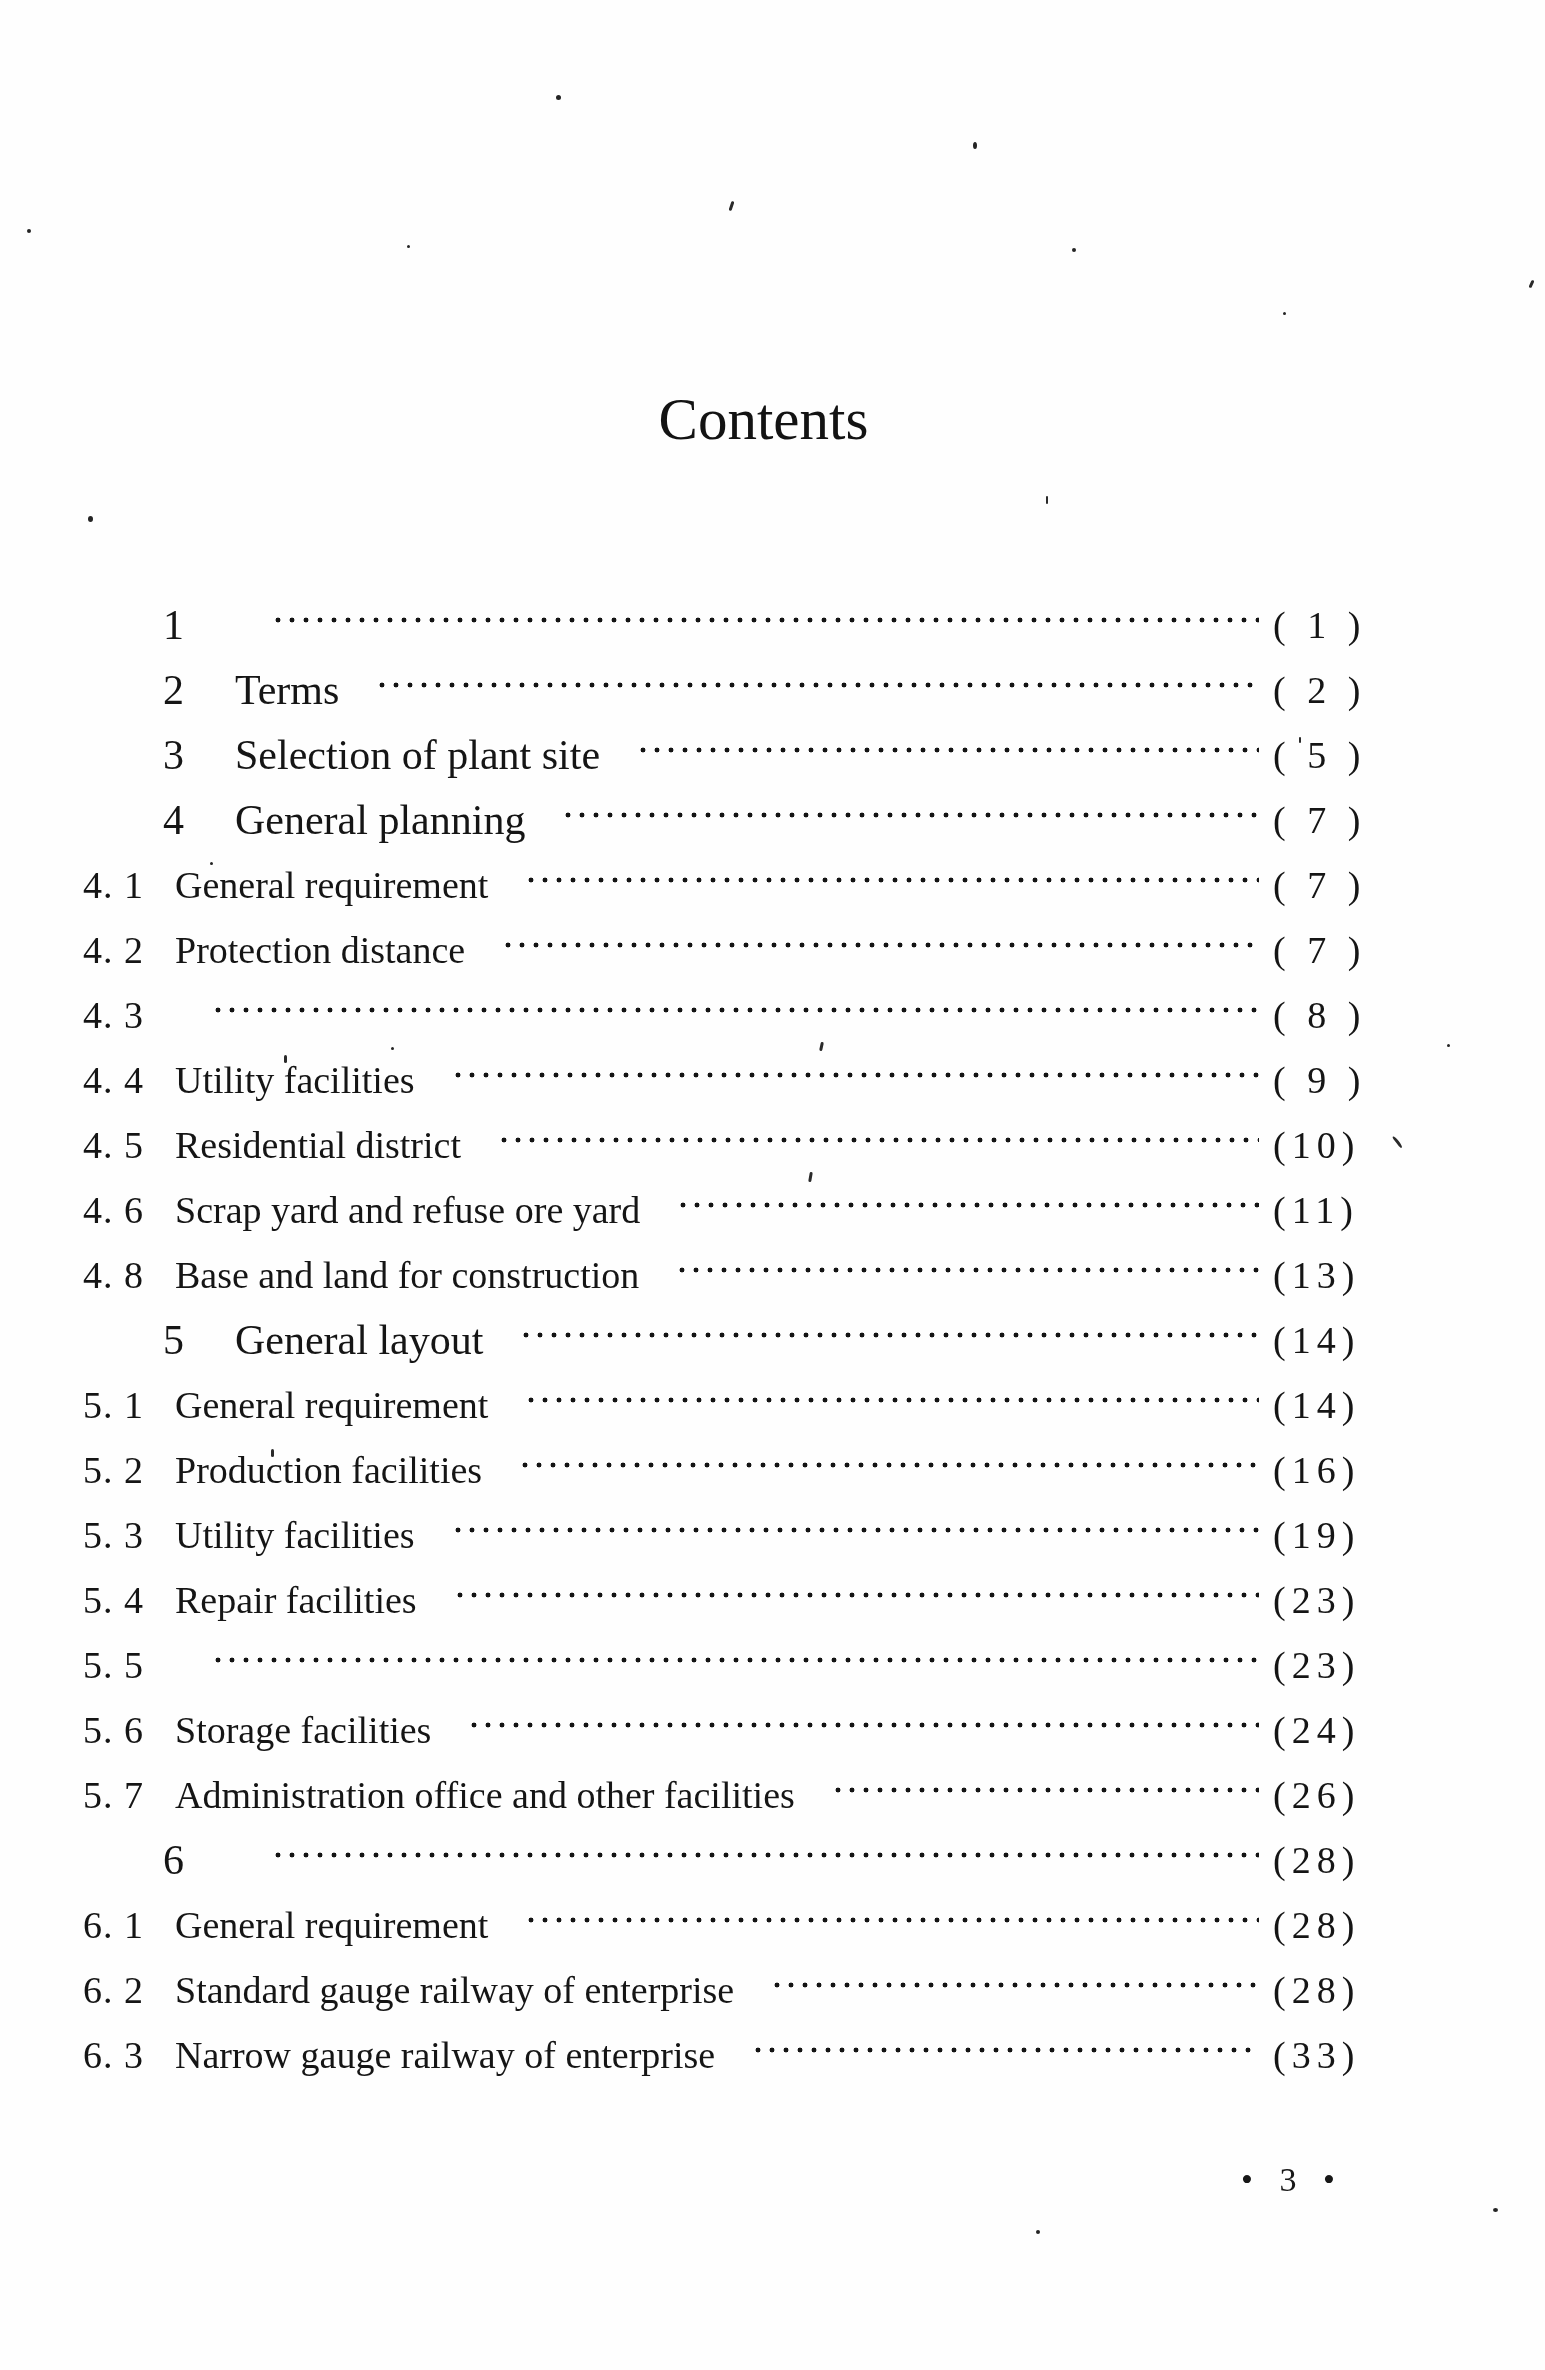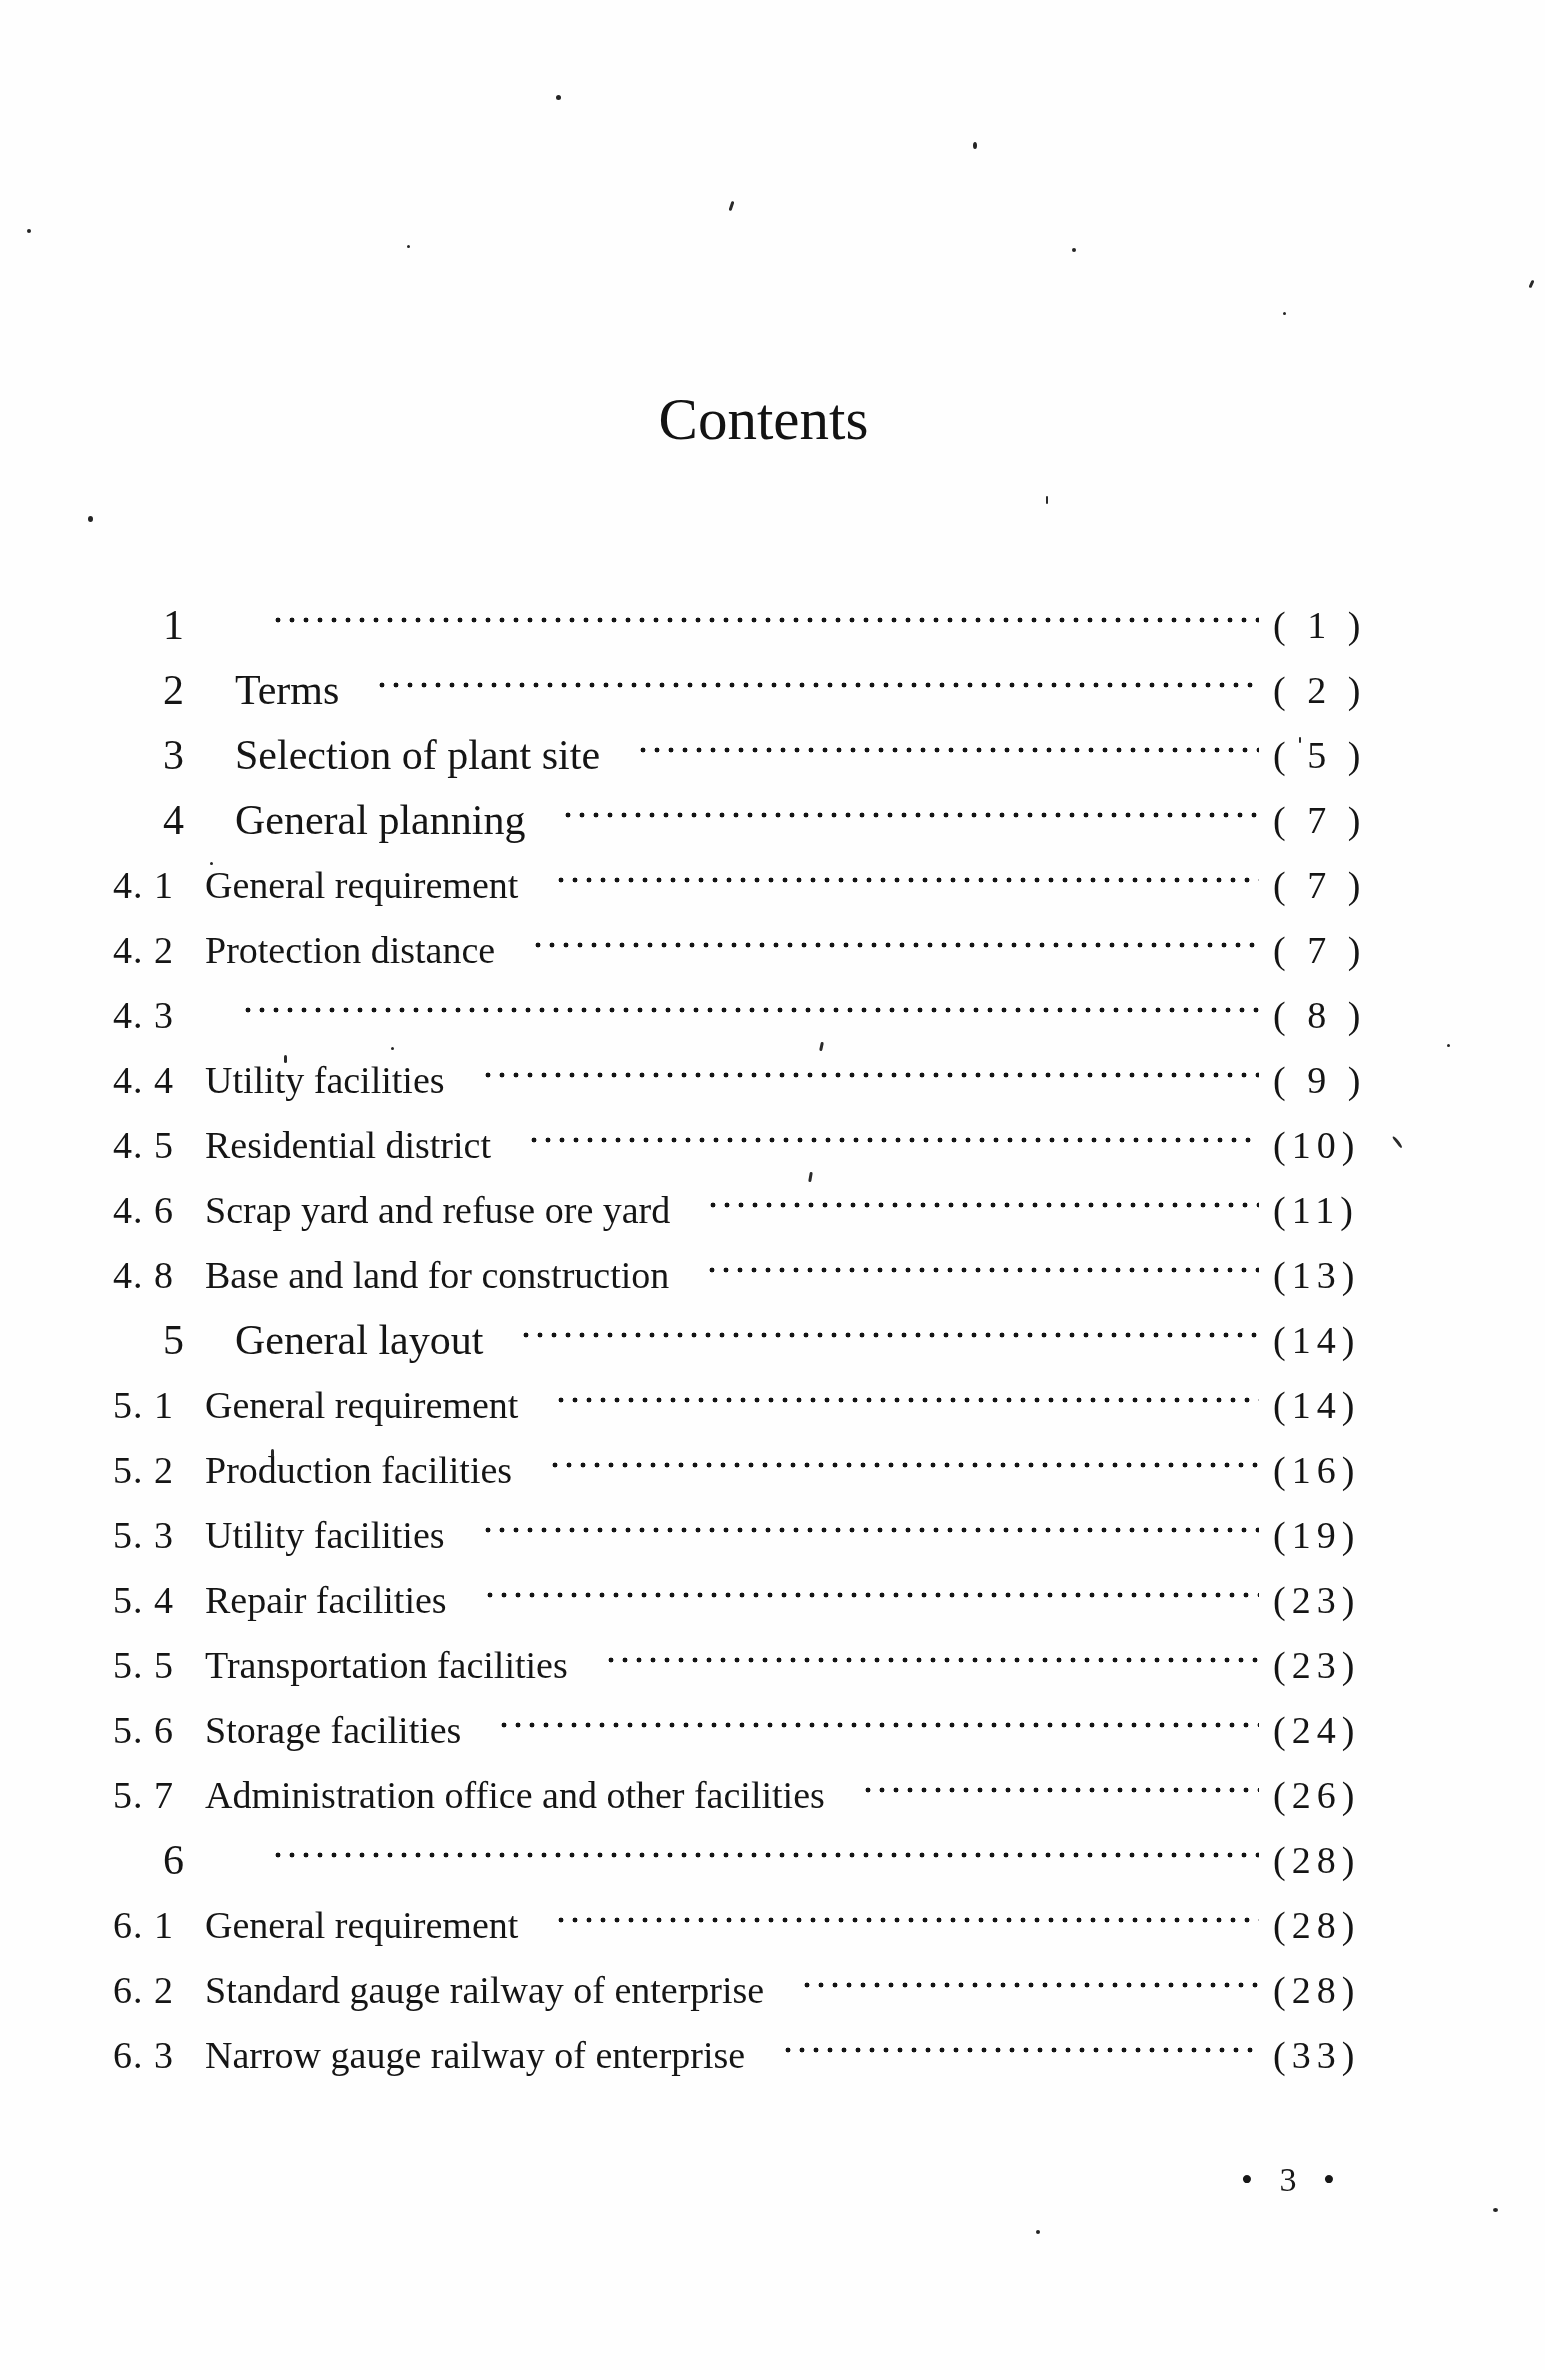--- a/index.html
+++ b/index.html
@@ -29,21 +29,21 @@
     padding-right: 135px;
   }
   .toc-row {
     display: flex;
     align-items: center;
     height: 65px;
     box-sizing: border-box;
     white-space: pre;
   }
   .toc-row.lvl1 { padding-left: 163px; font-size: 42px; }
-  .toc-row.lvl2 { padding-left: 113px; font-size: 38px; }
+  .toc-row.lvl2 { padding-left: 83px; font-size: 38px; }
   .toc-row .num  { flex: 0 0 auto; letter-spacing: 1px; }
   .toc-row.lvl1 .num { width: 72px; }
   .toc-row.lvl2 .num { width: 92px; }
   .toc-row .label { flex: 0 0 auto; }
   .leader {
     flex: 1 1 auto;
     height: 6px;
     margin: 0 14px 0 34px;
     transform: translateY(-5px);
     background-image: radial-gradient(circle, #141414 2.2px, rgba(0,0,0,0) 2.7px);
@@ -175,21 +175,20 @@
     <span class="pageno">(19)</span>
   </div>
     <div class="toc-row lvl2">
     <span class="num">5. 4</span>
     <span class="label">Repair facilities</span>
     <span class="leader"></span>
     <span class="pageno">(23)</span>
   </div>
     <div class="toc-row lvl2">
     <span class="num">5. 5</span>
-    <span class="label">Transportation facilities</span>
     <span class="leader"></span>
     <span class="pageno">(23)</span>
   </div>
     <div class="toc-row lvl2">
     <span class="num">5. 6</span>
     <span class="label">Storage facilities</span>
     <span class="leader"></span>
     <span class="pageno">(24)</span>
   </div>
     <div class="toc-row lvl2">

